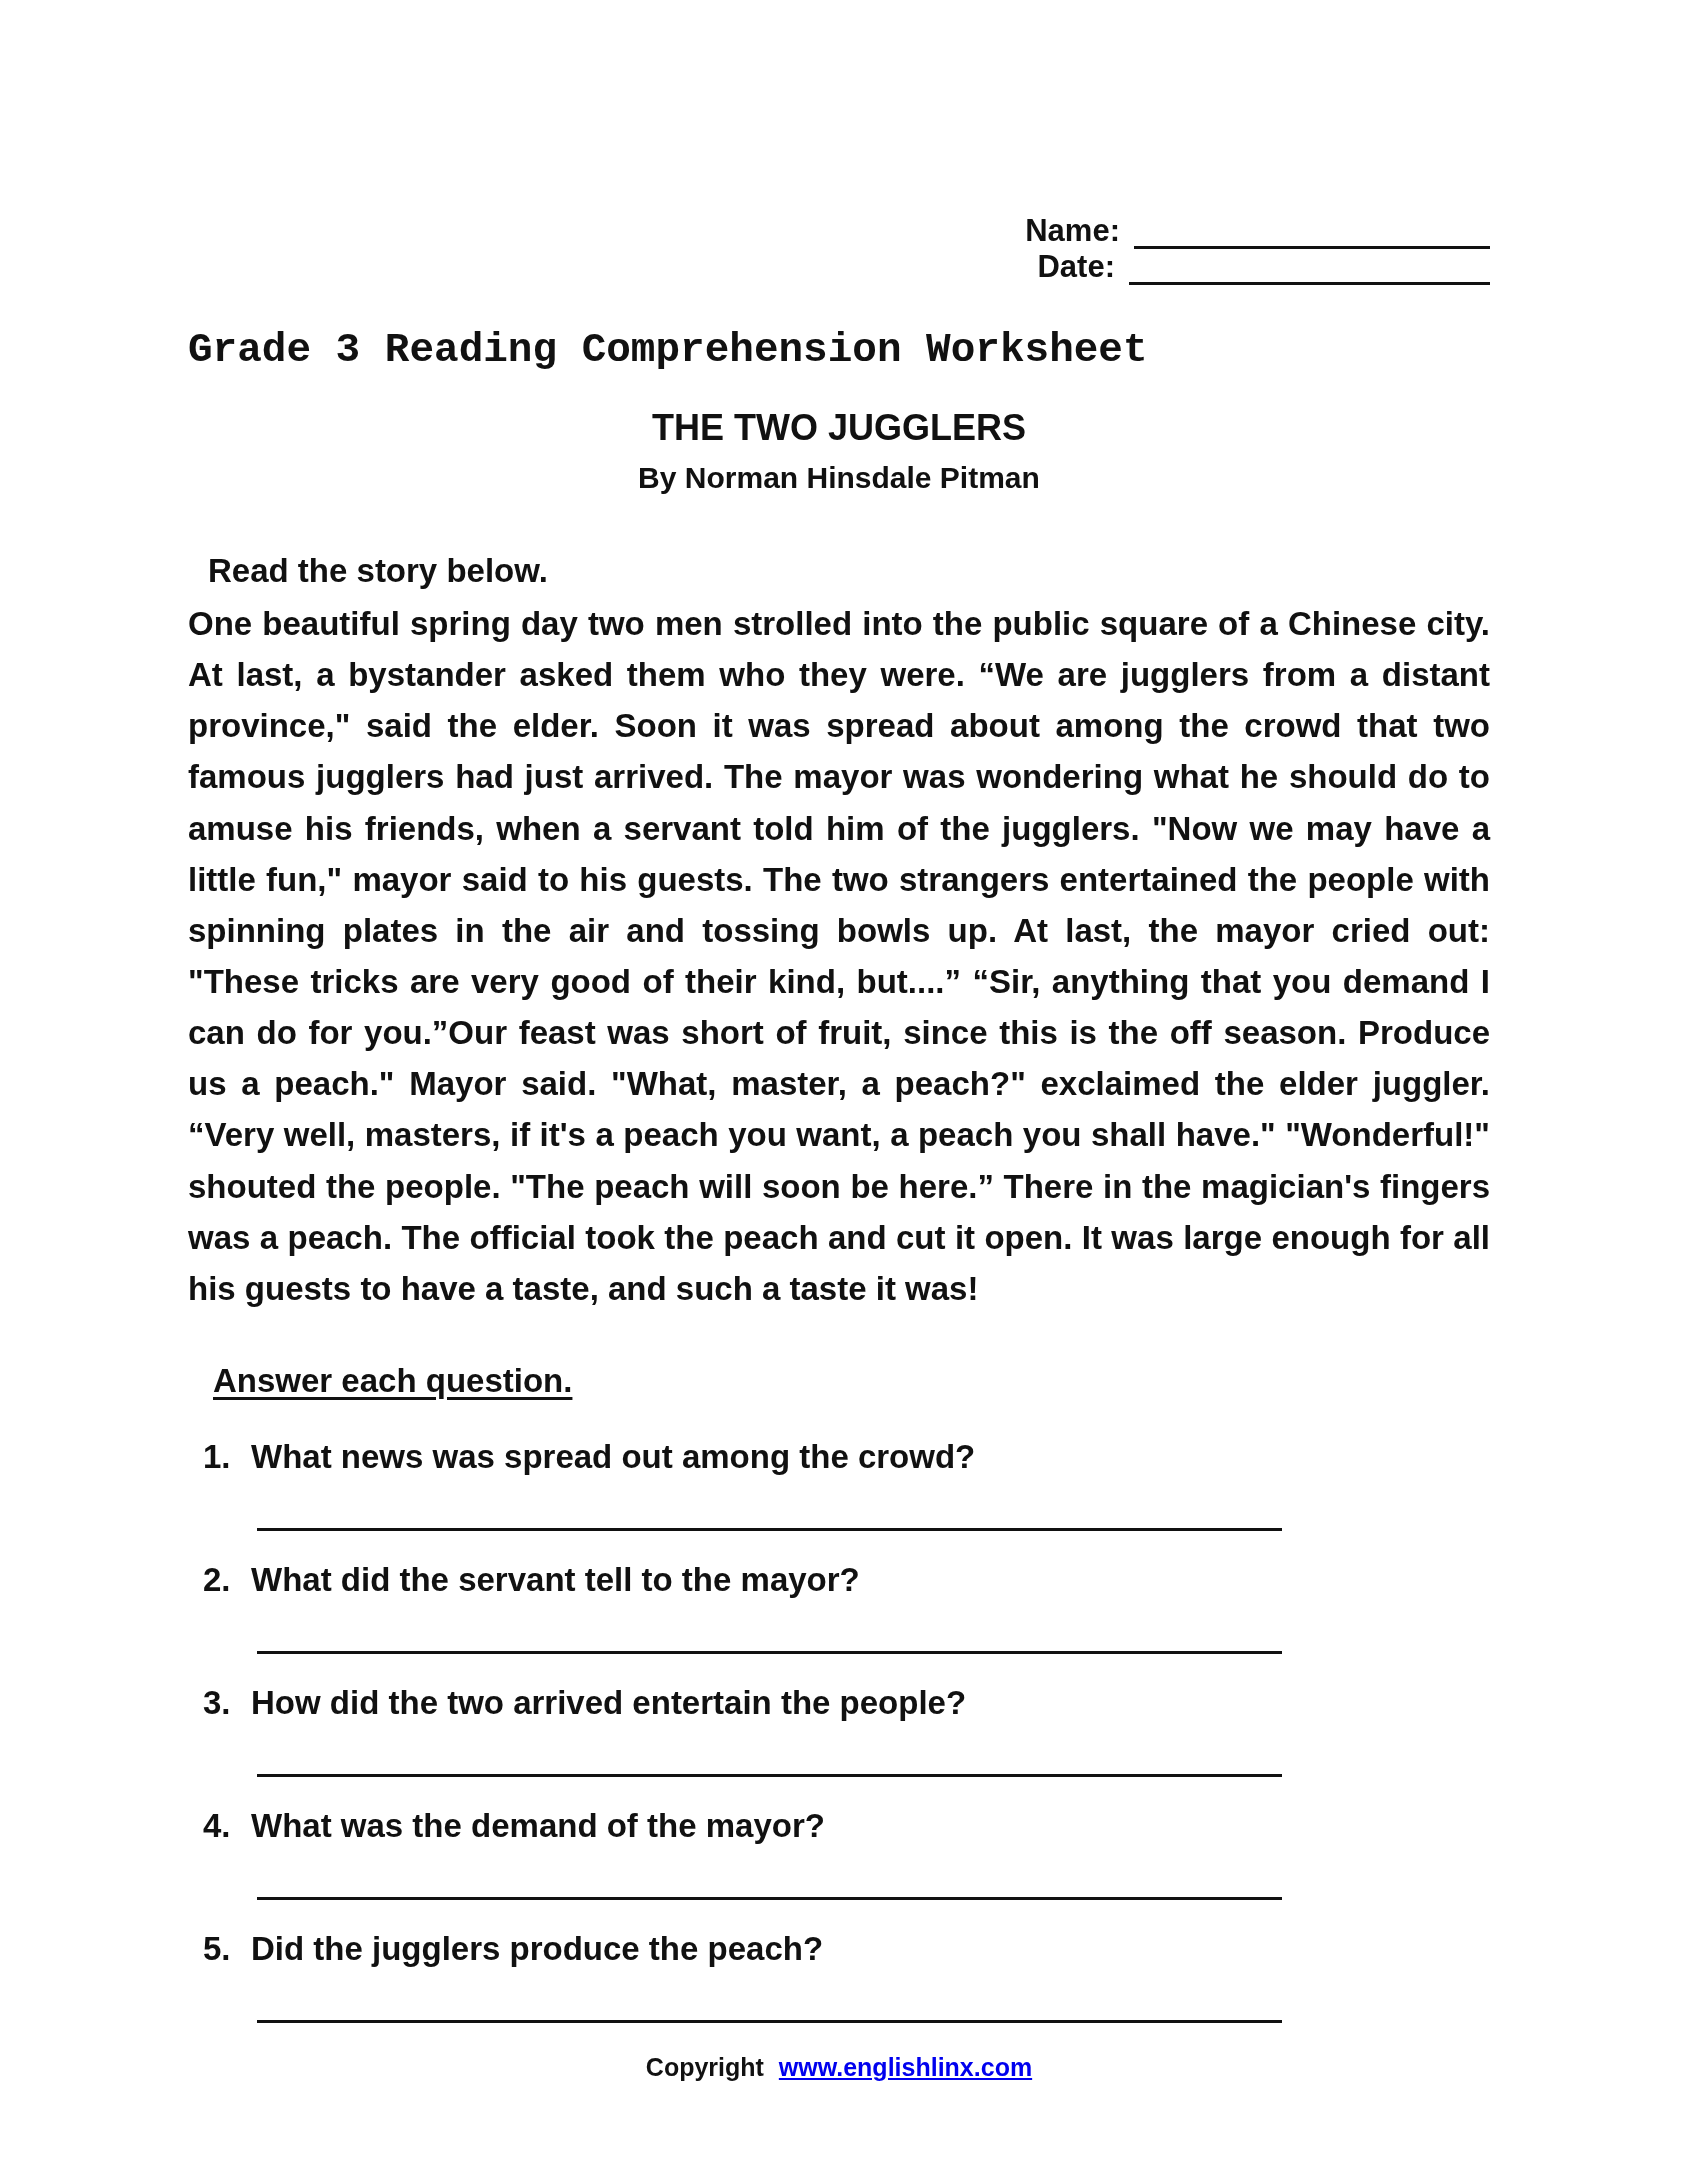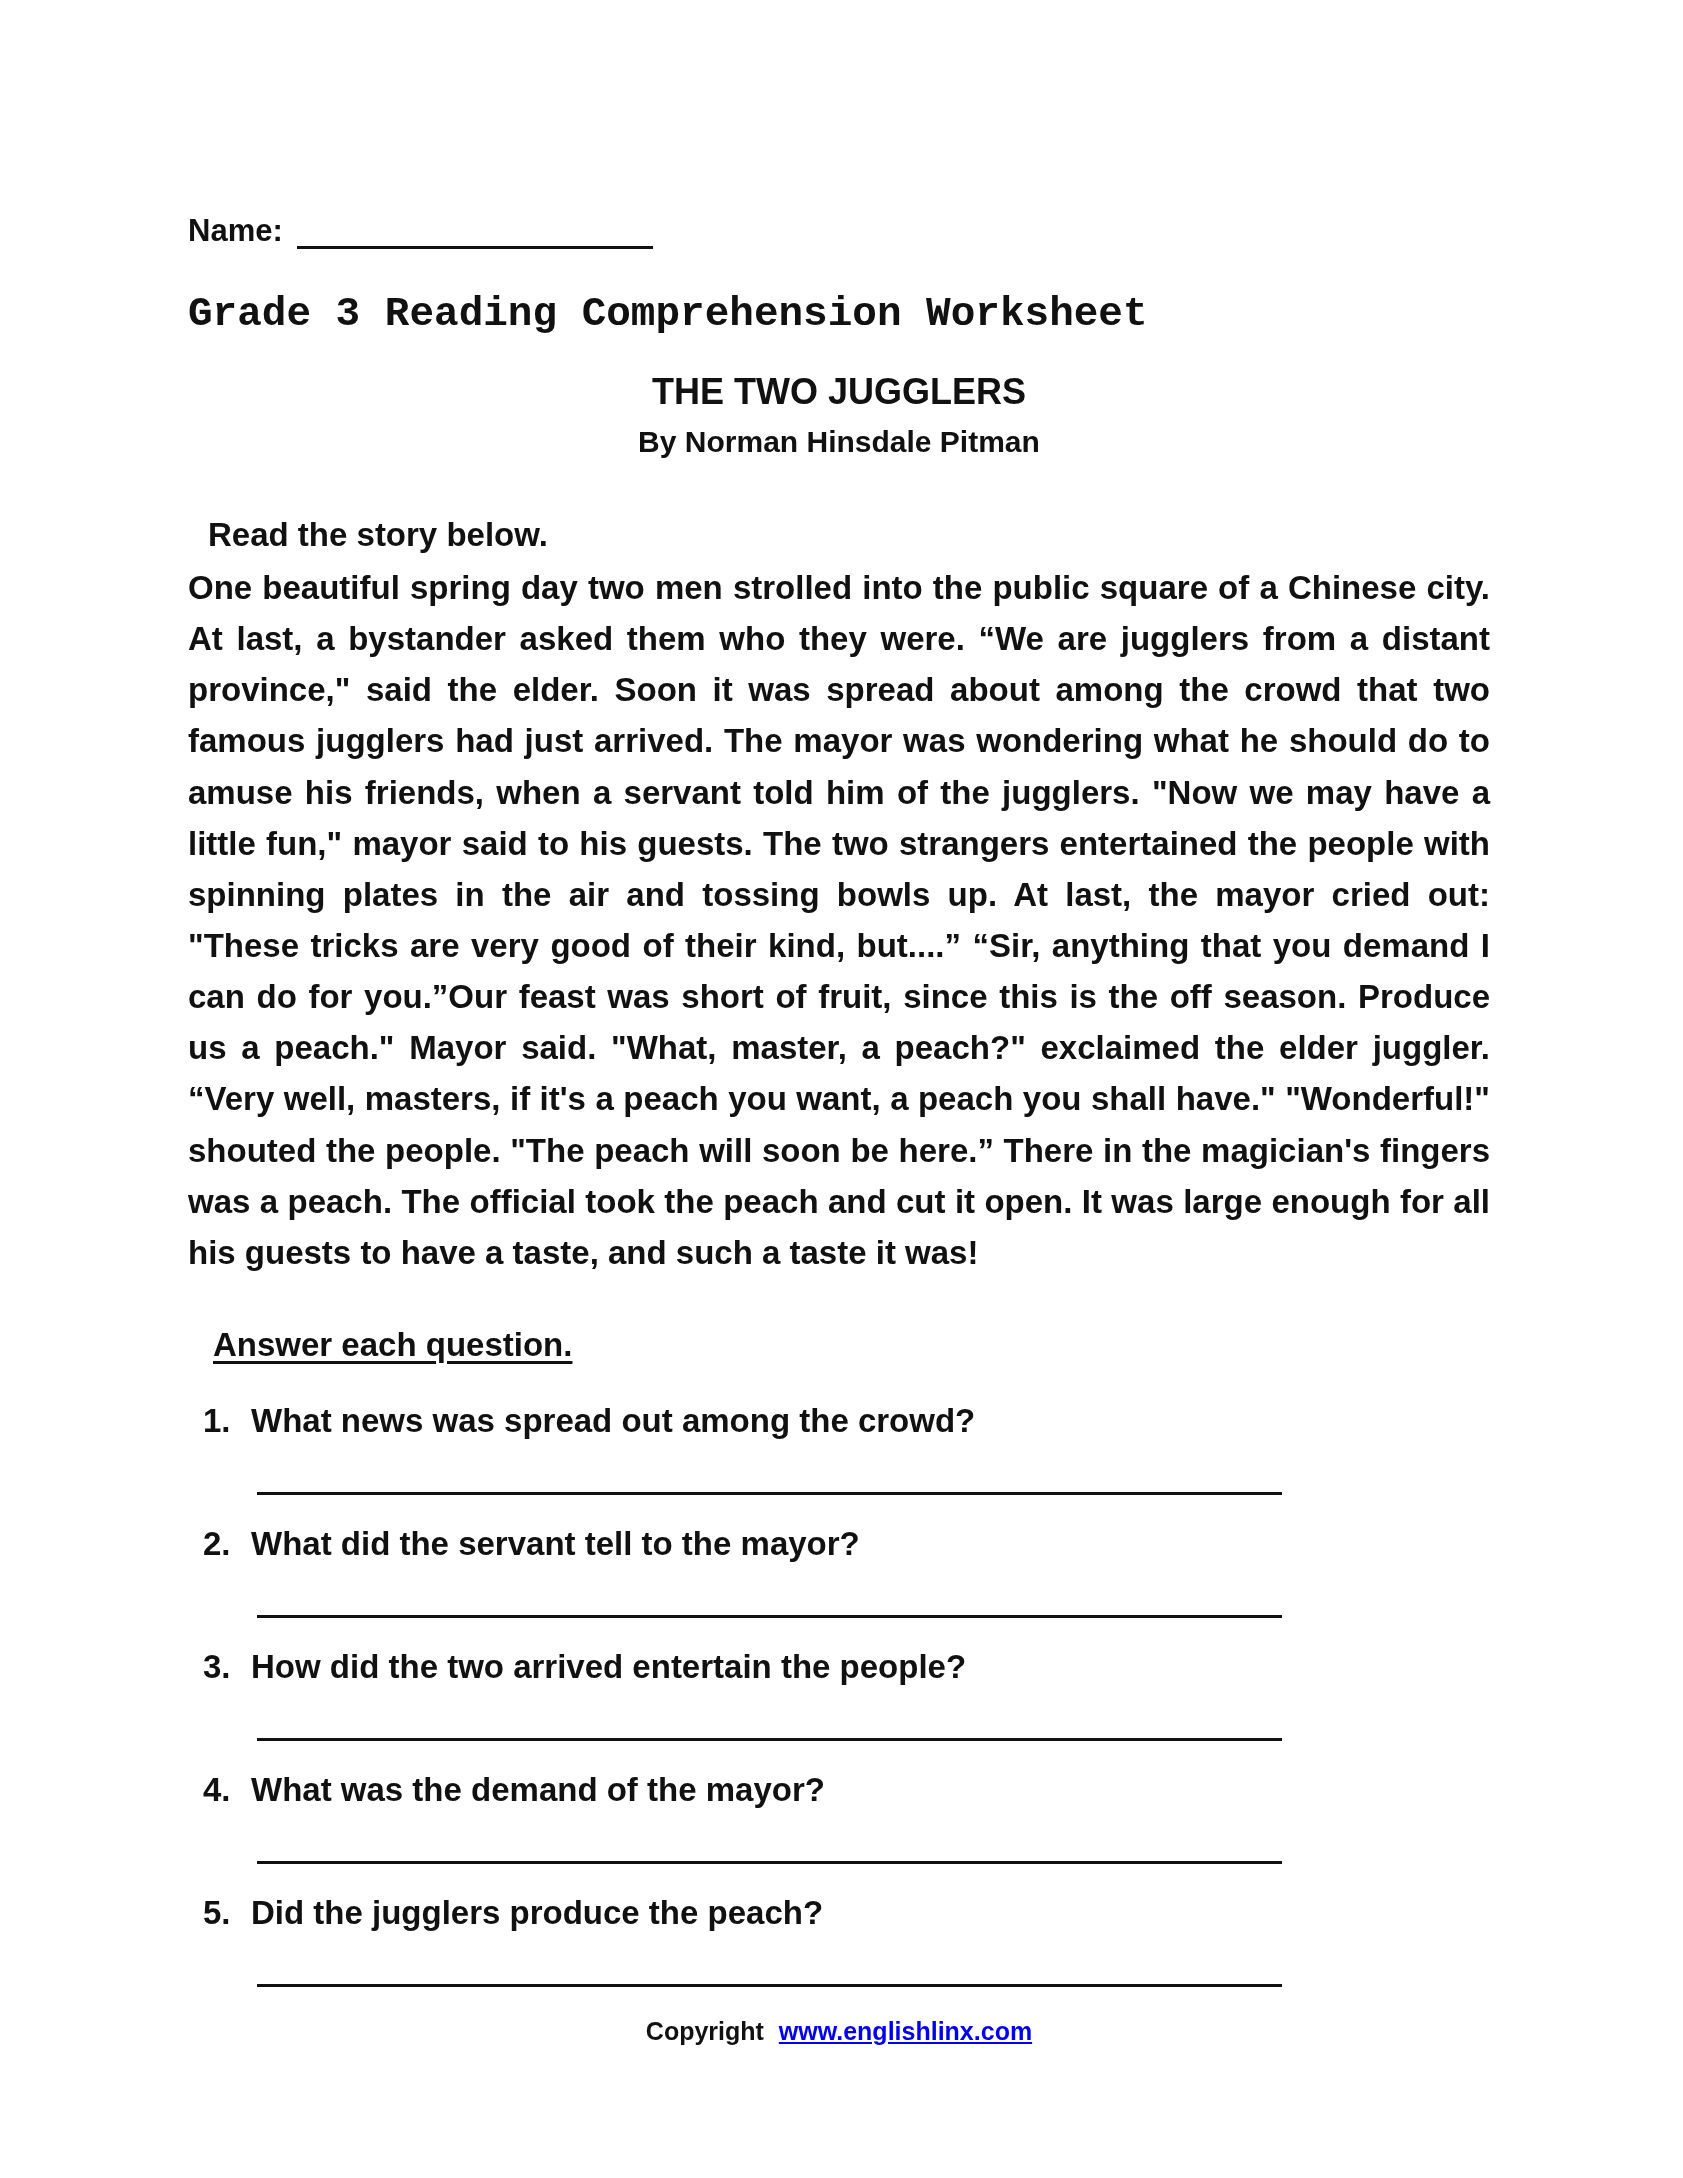--- a/index.html
+++ b/index.html
@@ -18,20 +18,21 @@
     font-weight: 700;
     color: #111111;
   }
   
   .topline {
     display: flex;
     justify-content: space-between;
     align-items: flex-end;
     font-size: 31px;
     margin-bottom: 42px;
+    flex-direction: column;
   }
   .field {
     display: flex;
     align-items: flex-end;
   }
   .blank {
     display: inline-block;
     border-bottom: 3px solid #111111;
     height: 1.05em;
     margin-left: 14px;
@@ -110,20 +111,24 @@
 </head>
 <body>
 
 <div class="page">
 
   <div class="topline">
     <div class="field">
       <span>Name:</span>
       <span class="blank name-blank"></span>
     </div>
+    <div class="field">
+      <span>Date:</span>
+      <span class="blank date-blank"></span>
+    </div>
   </div>
 
   <h1 class="ws-title">Grade 3 Reading Comprehension Worksheet</h1>
   <h2 class="story-title">THE TWO JUGGLERS</h2>
   <h3 class="byline">By Norman Hinsdale Pitman</h3>
 
   <p class="read-inst">Read the story below.</p>
 
   <p class="story">One beautiful spring day two men strolled into the public square of a Chinese city. At last, a bystander asked them who they were. “We are jugglers from a distant province," said the elder. Soon it was spread about among the crowd that two famous jugglers had just arrived. The mayor was wondering what he should do to amuse his friends, when a servant told him of the jugglers. "Now we may have a little fun," mayor said to his guests. The two strangers entertained the people with spinning plates in the air and tossing bowls up. At last, the mayor cried out: "These tricks are very good of their kind, but....” “Sir, anything that you demand I can do for you.”Our feast was short of fruit, since this is the off season. Produce us a peach." Mayor said. "What, master, a peach?" exclaimed the elder juggler. “Very well, masters, if it's a peach you want, a peach you shall have." "Wonderful!" shouted the people. "The peach will soon be here.” There in the magician's fingers was a peach. The official took the peach and cut it open. It was large enough for all his guests to have a taste, and such a taste it was!</p>
 

